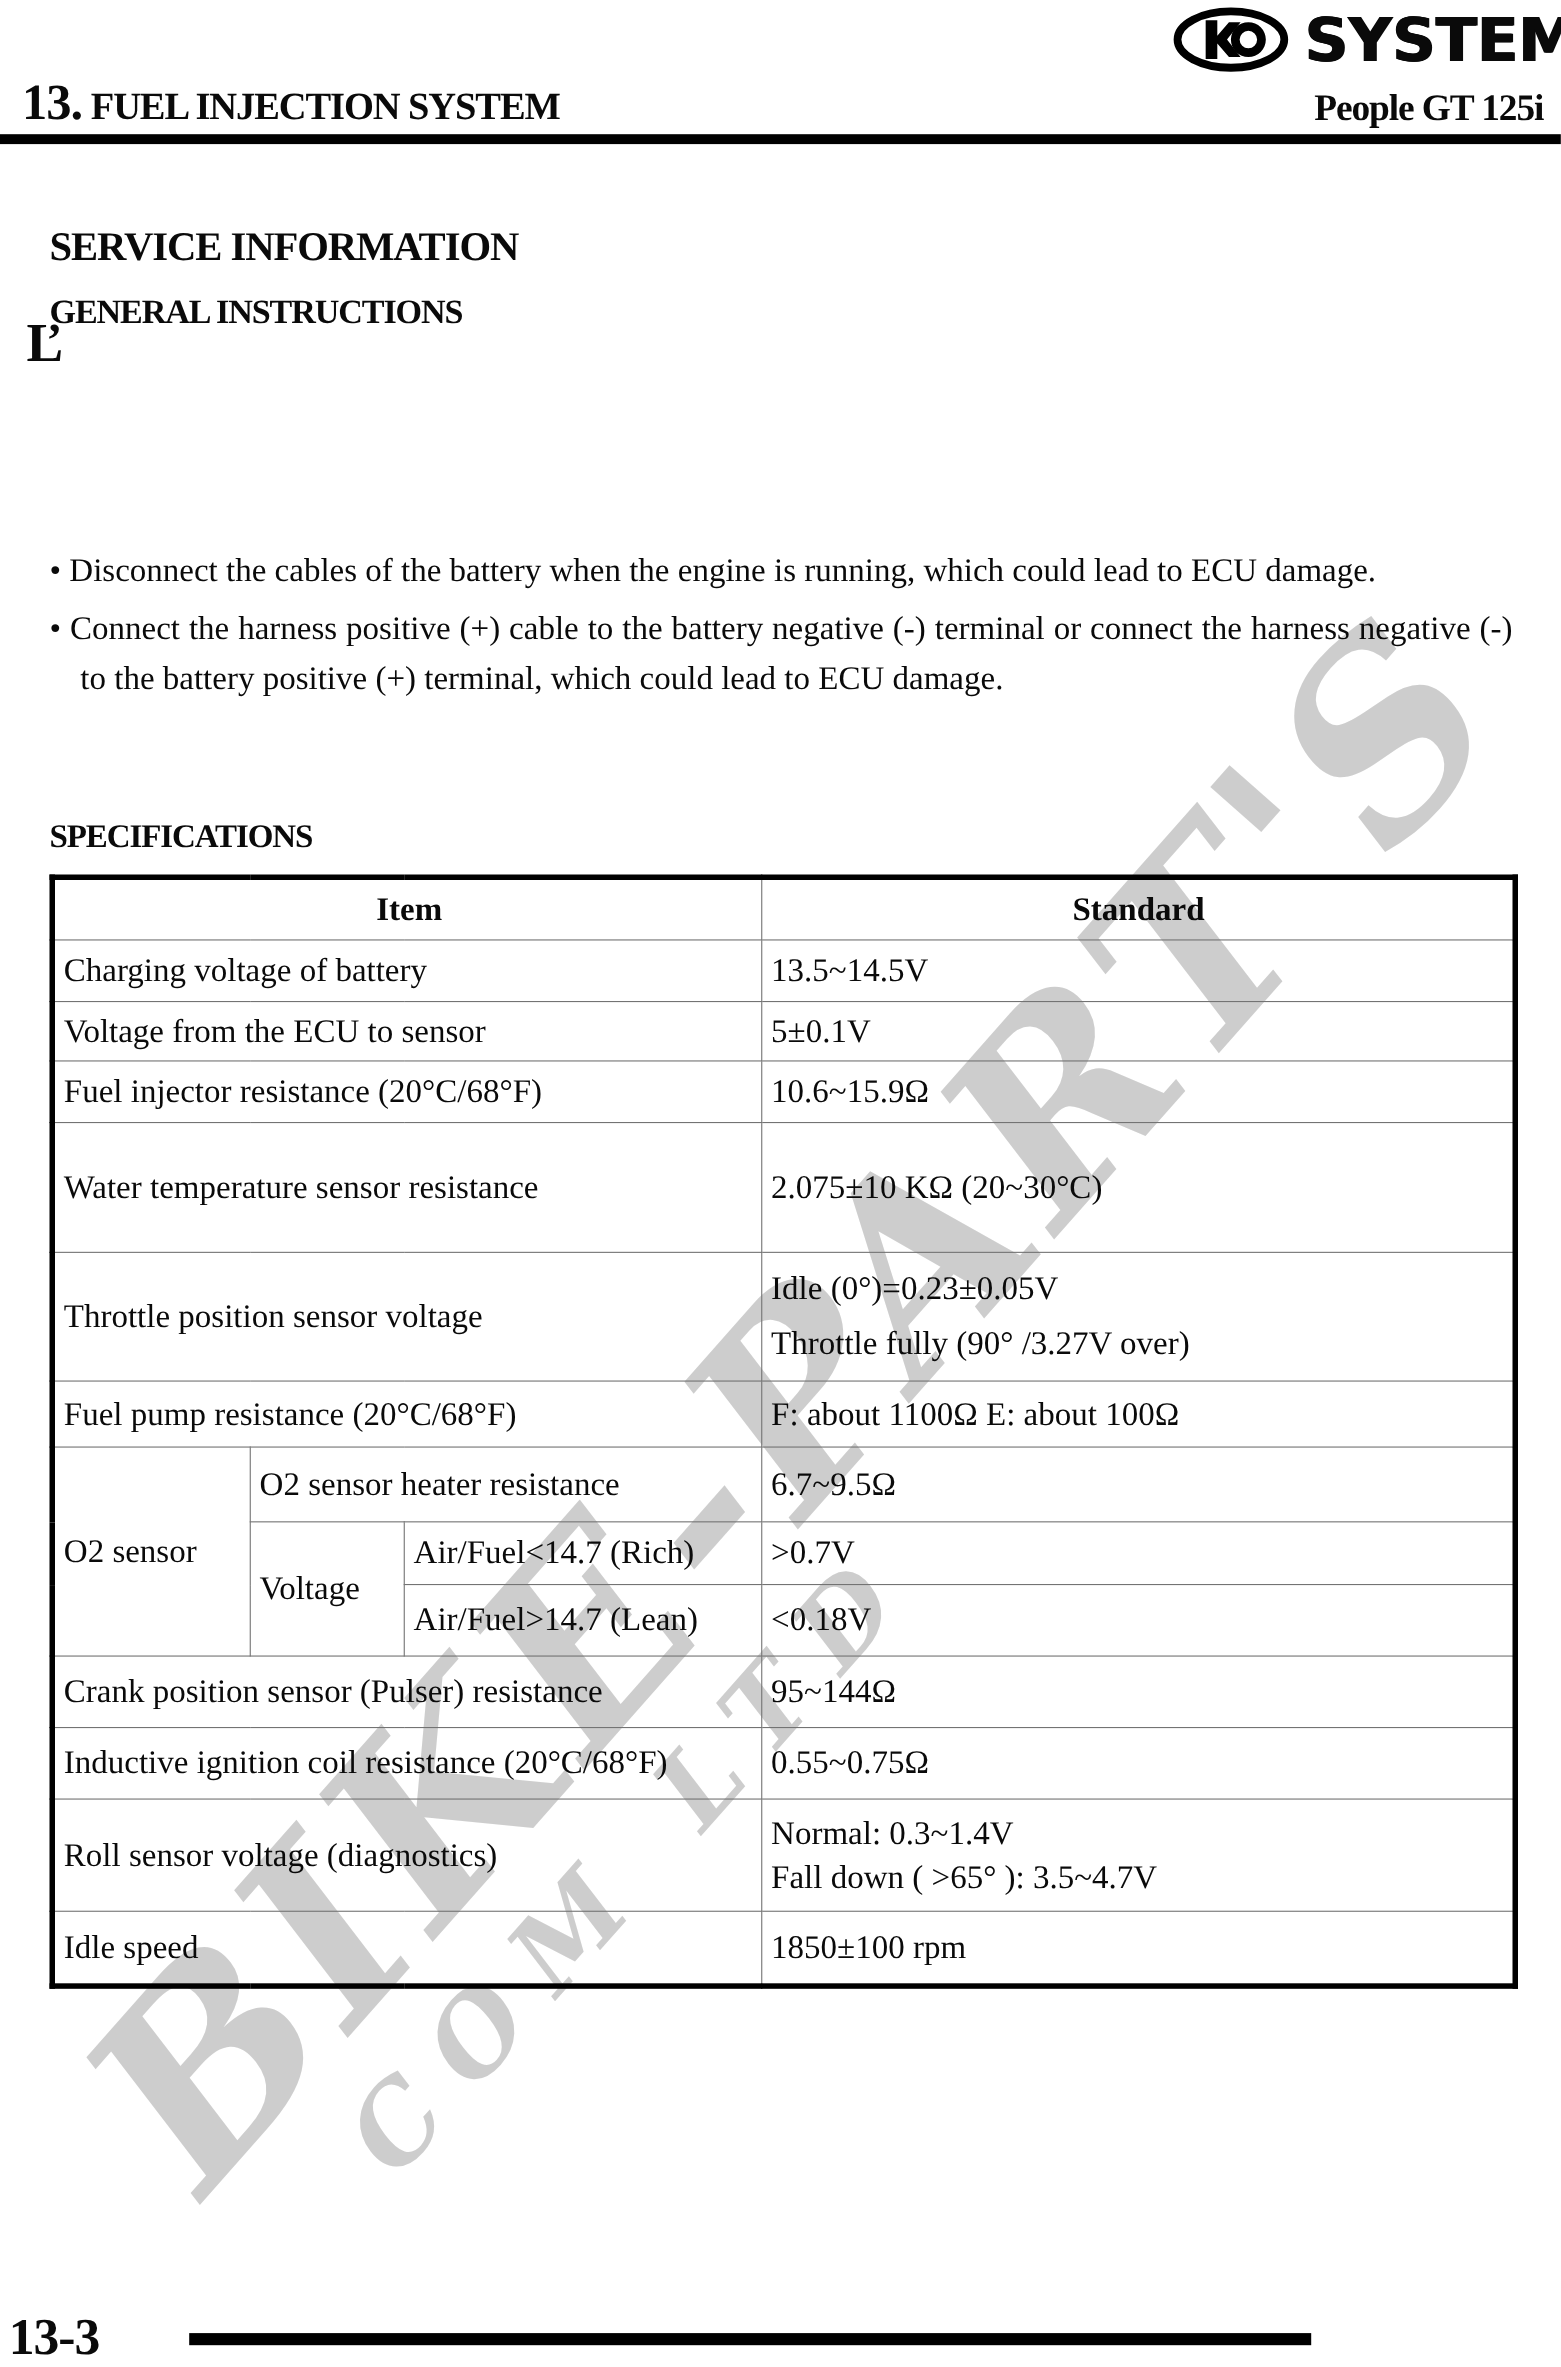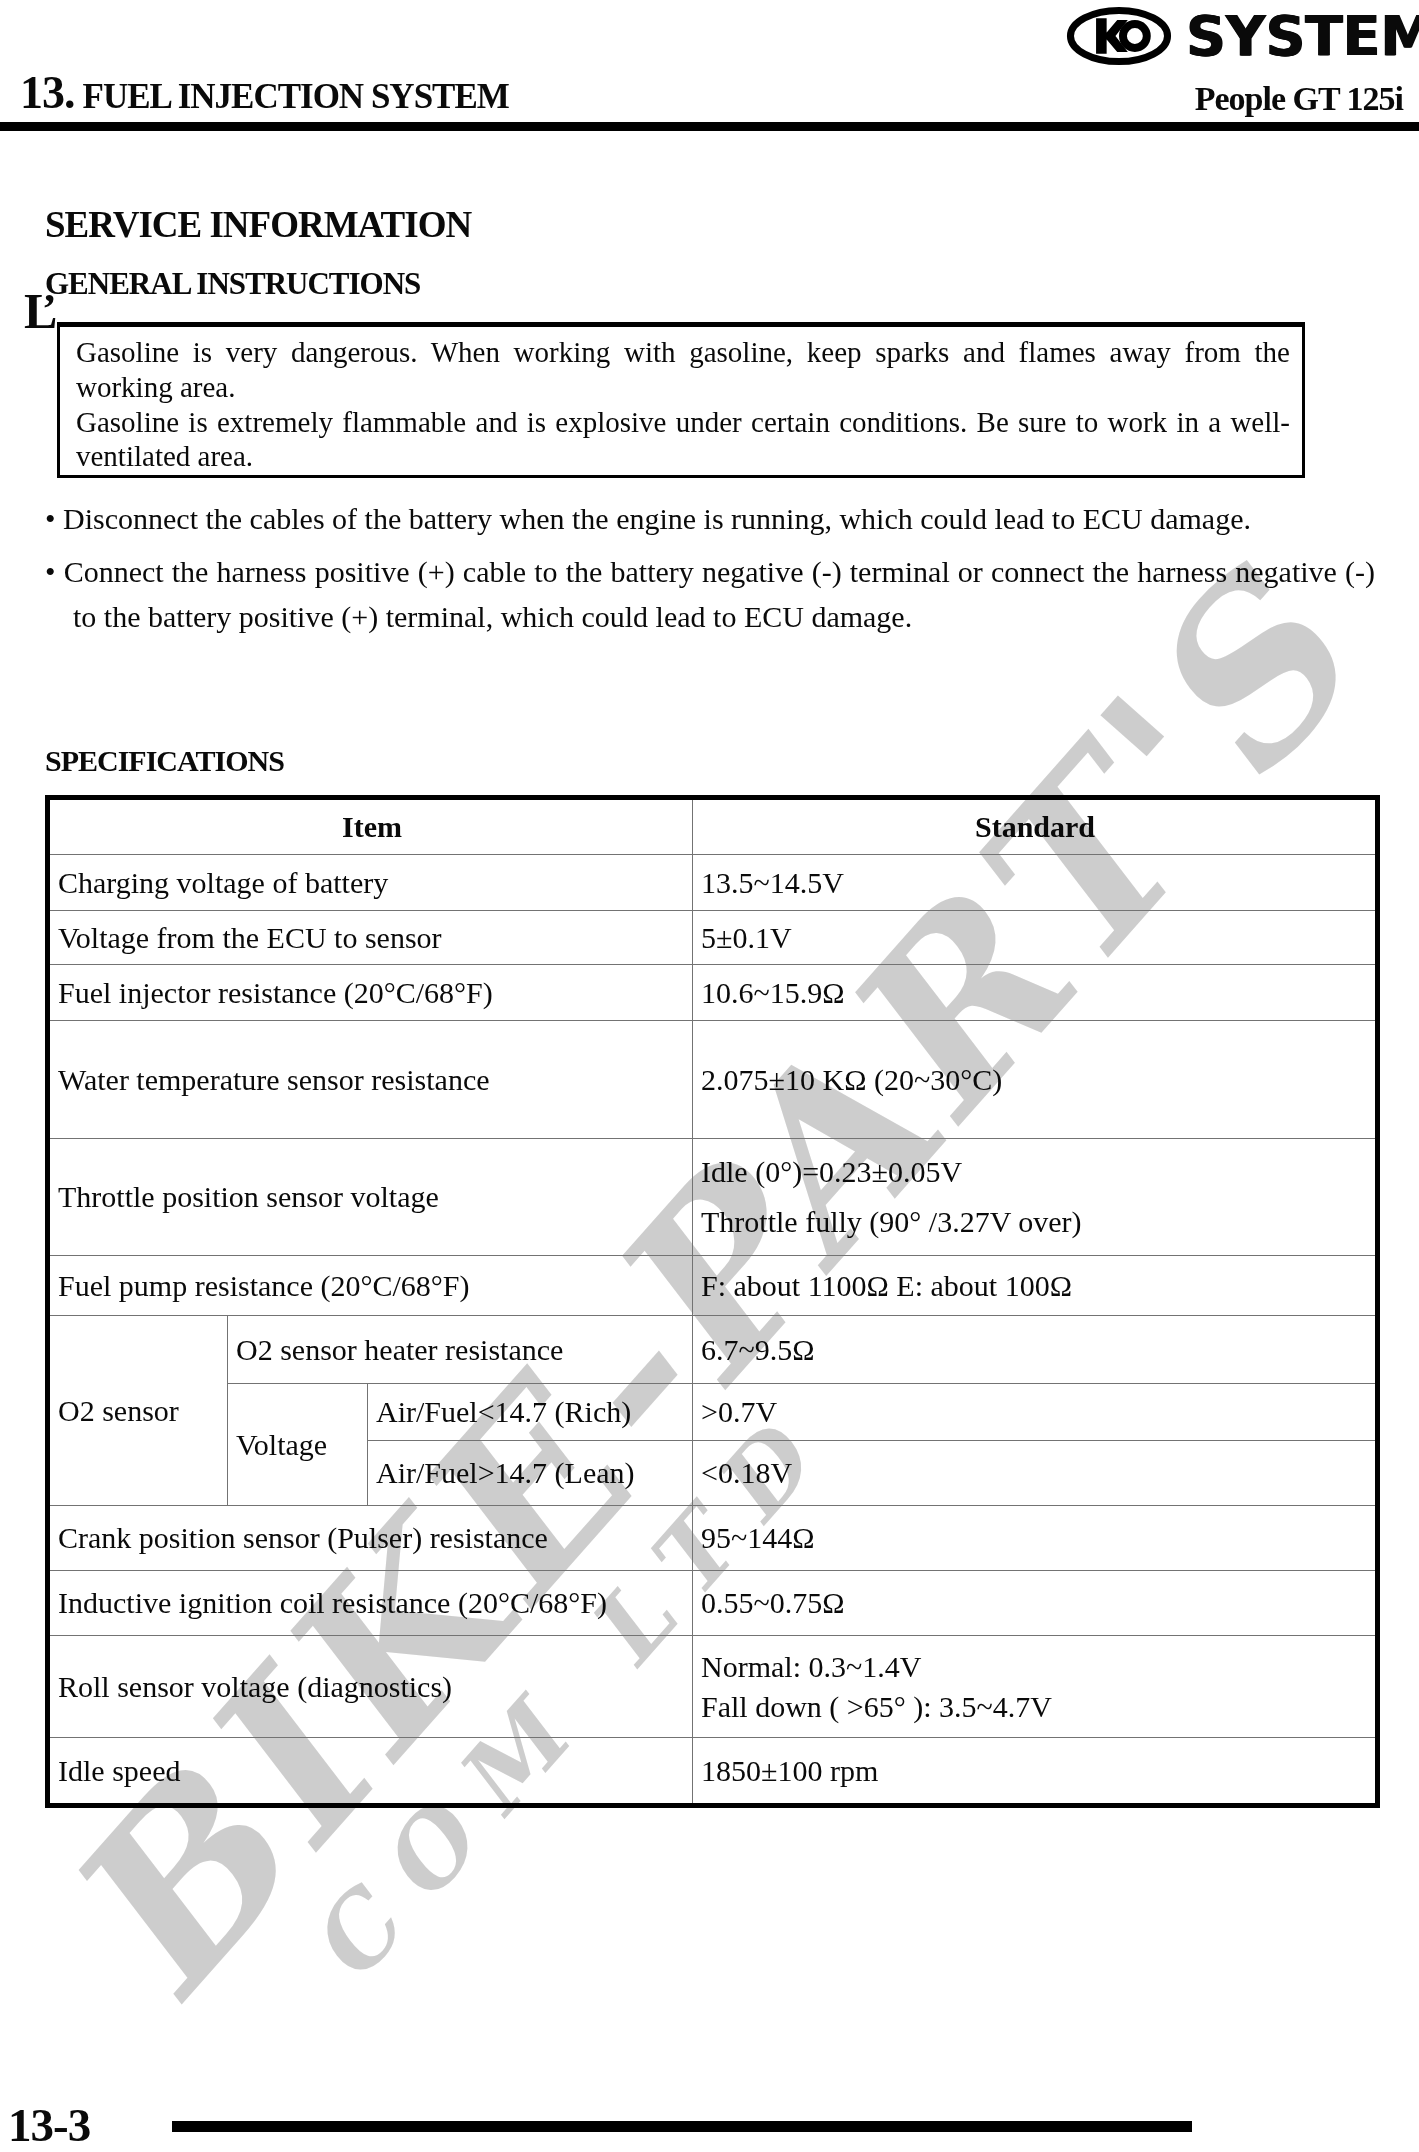--- a/index.html
+++ b/index.html
@@ -132,24 +132,20 @@
     <span class="logotype">SYSTEM</span>
   </div>
 
   <div class="model-name">People GT 125i</div>
   <div class="header-rule"></div>
 
   <div class="service-title">SERVICE INFORMATION</div>
   <div class="general-title">GENERAL INSTRUCTIONS</div>
   <div class="margin-mark">Ľ</div>
 
-  <div class="warning-box">
-    <p>Gasoline is very dangerous. When working with gasoline, keep sparks and flames away from the working area.</p>
-    <p>Gasoline is extremely flammable and is explosive under certain conditions. Be sure to work in a well-ventilated area.</p>
-  </div>
 
   <ul class="bullet-list">
     <li class="bullet-item"><span class="bullet-marker">•</span> <span>Disconnect the cables of the battery when the engine is running, which could lead to ECU damage.</span></li>
     <li class="bullet-item"><span class="bullet-marker">•</span> <span>Connect the harness positive (+) cable to the battery negative (-) terminal or connect the harness negative (-) to the battery positive (+) terminal, which could lead to ECU damage.</span></li>
   </ul>
 
   <div class="specs-title">SPECIFICATIONS</div>
 
   <table class="specs">
     <colgroup>

